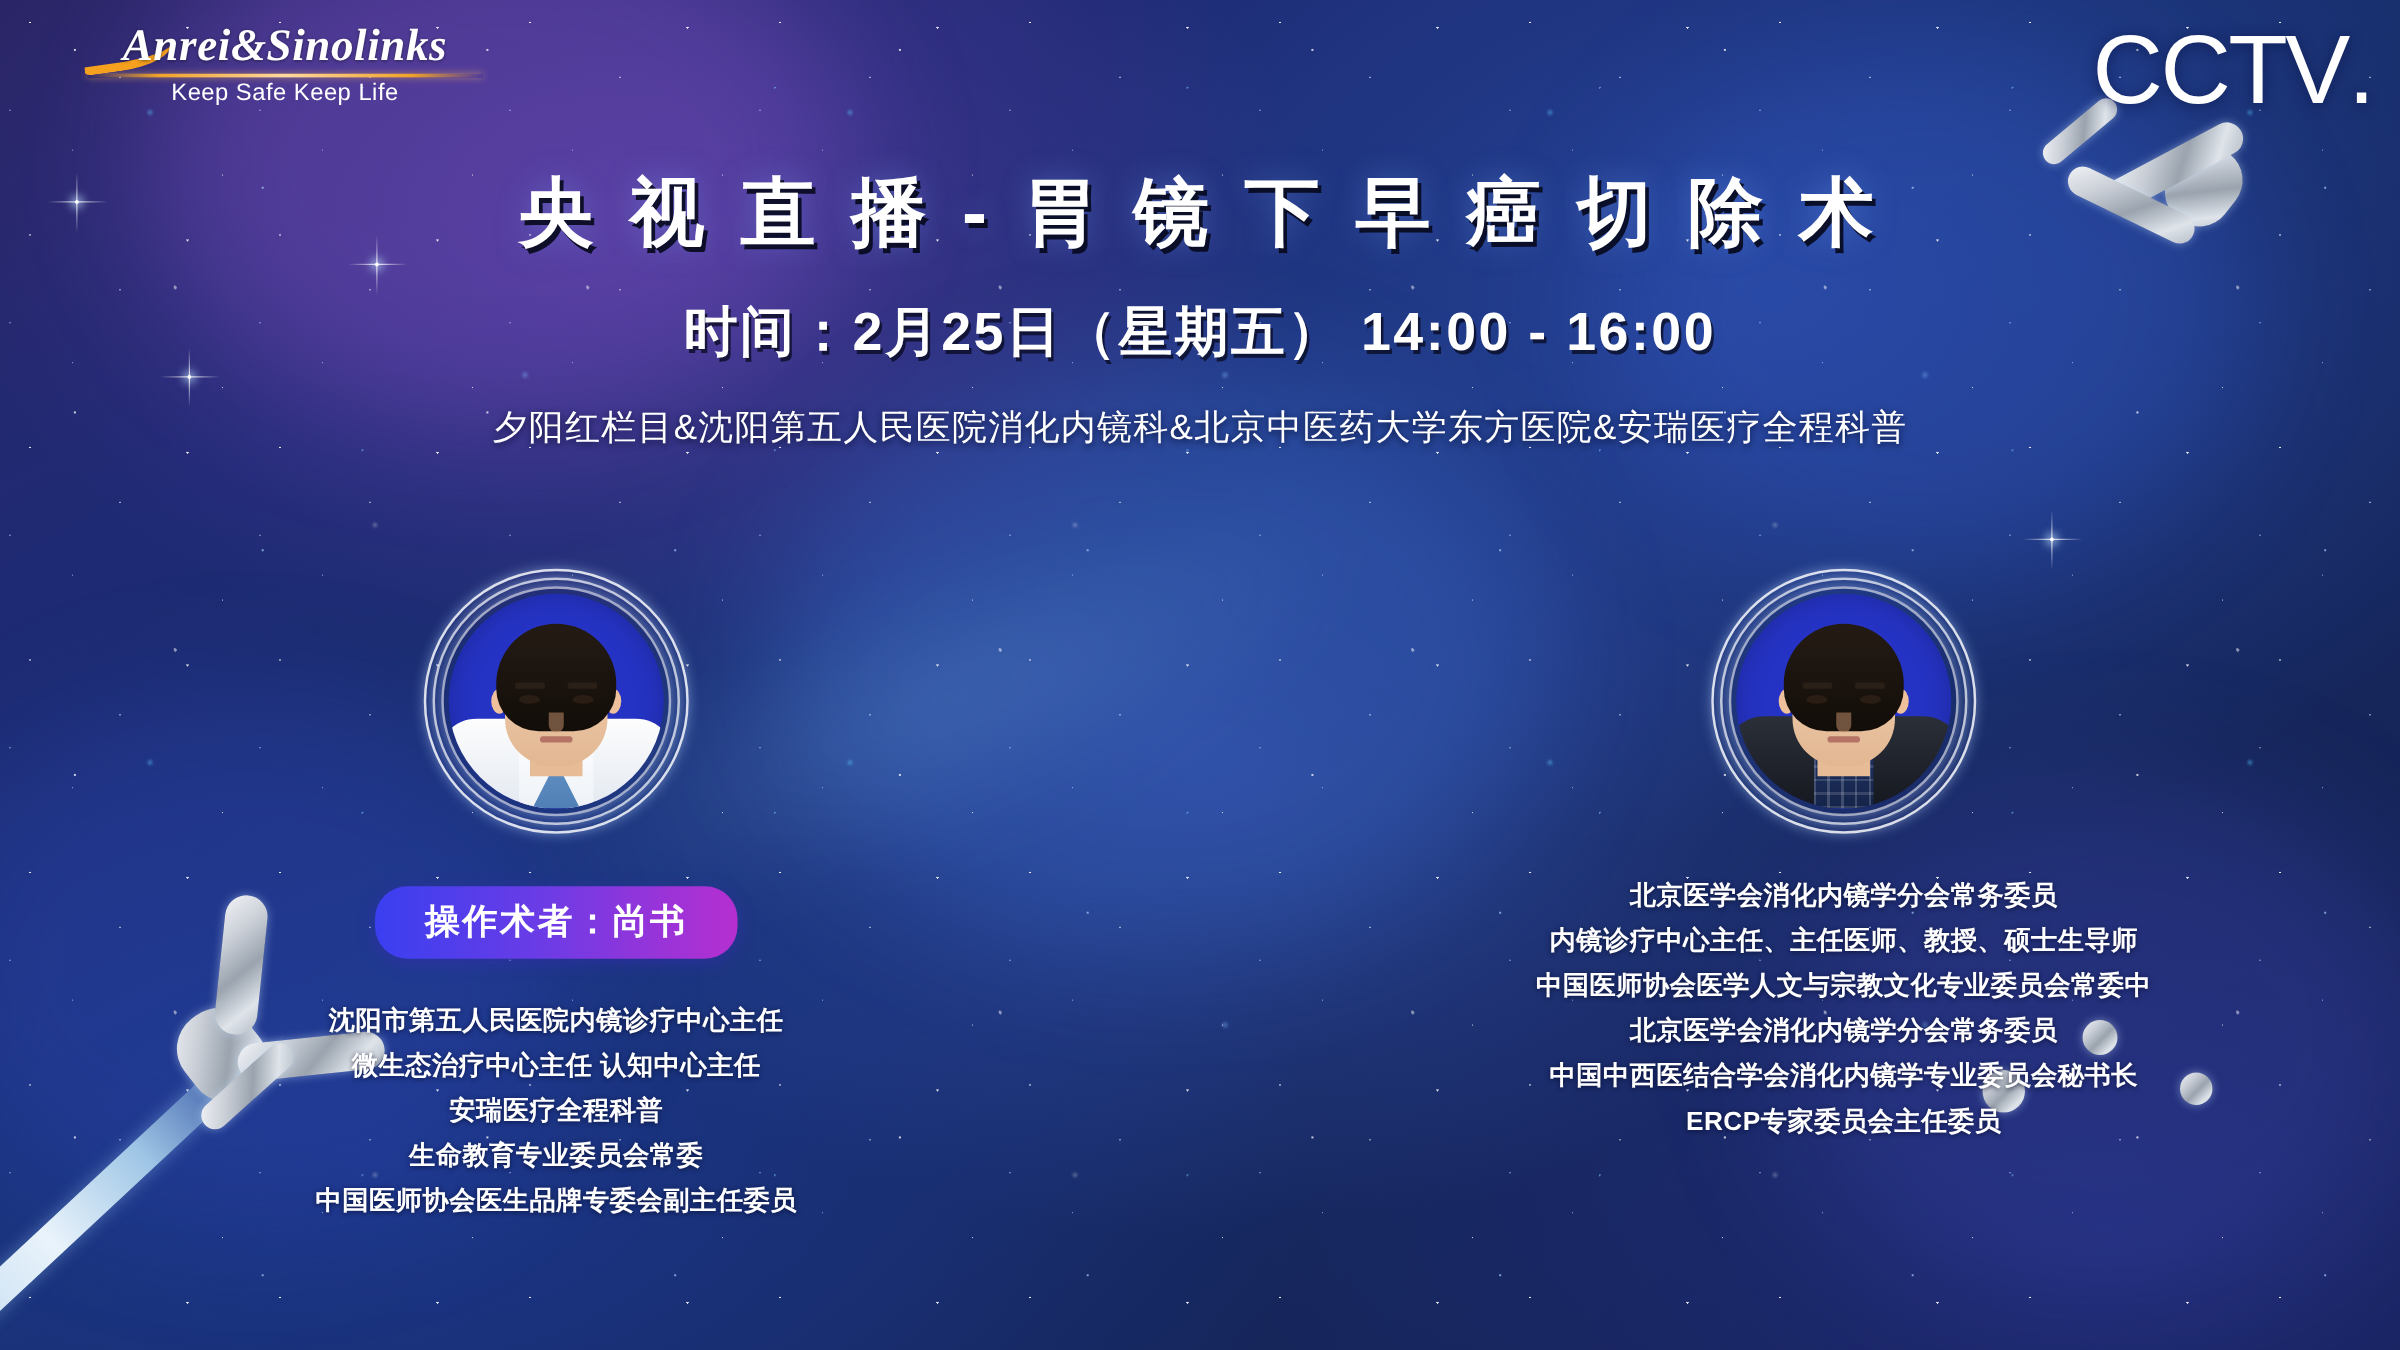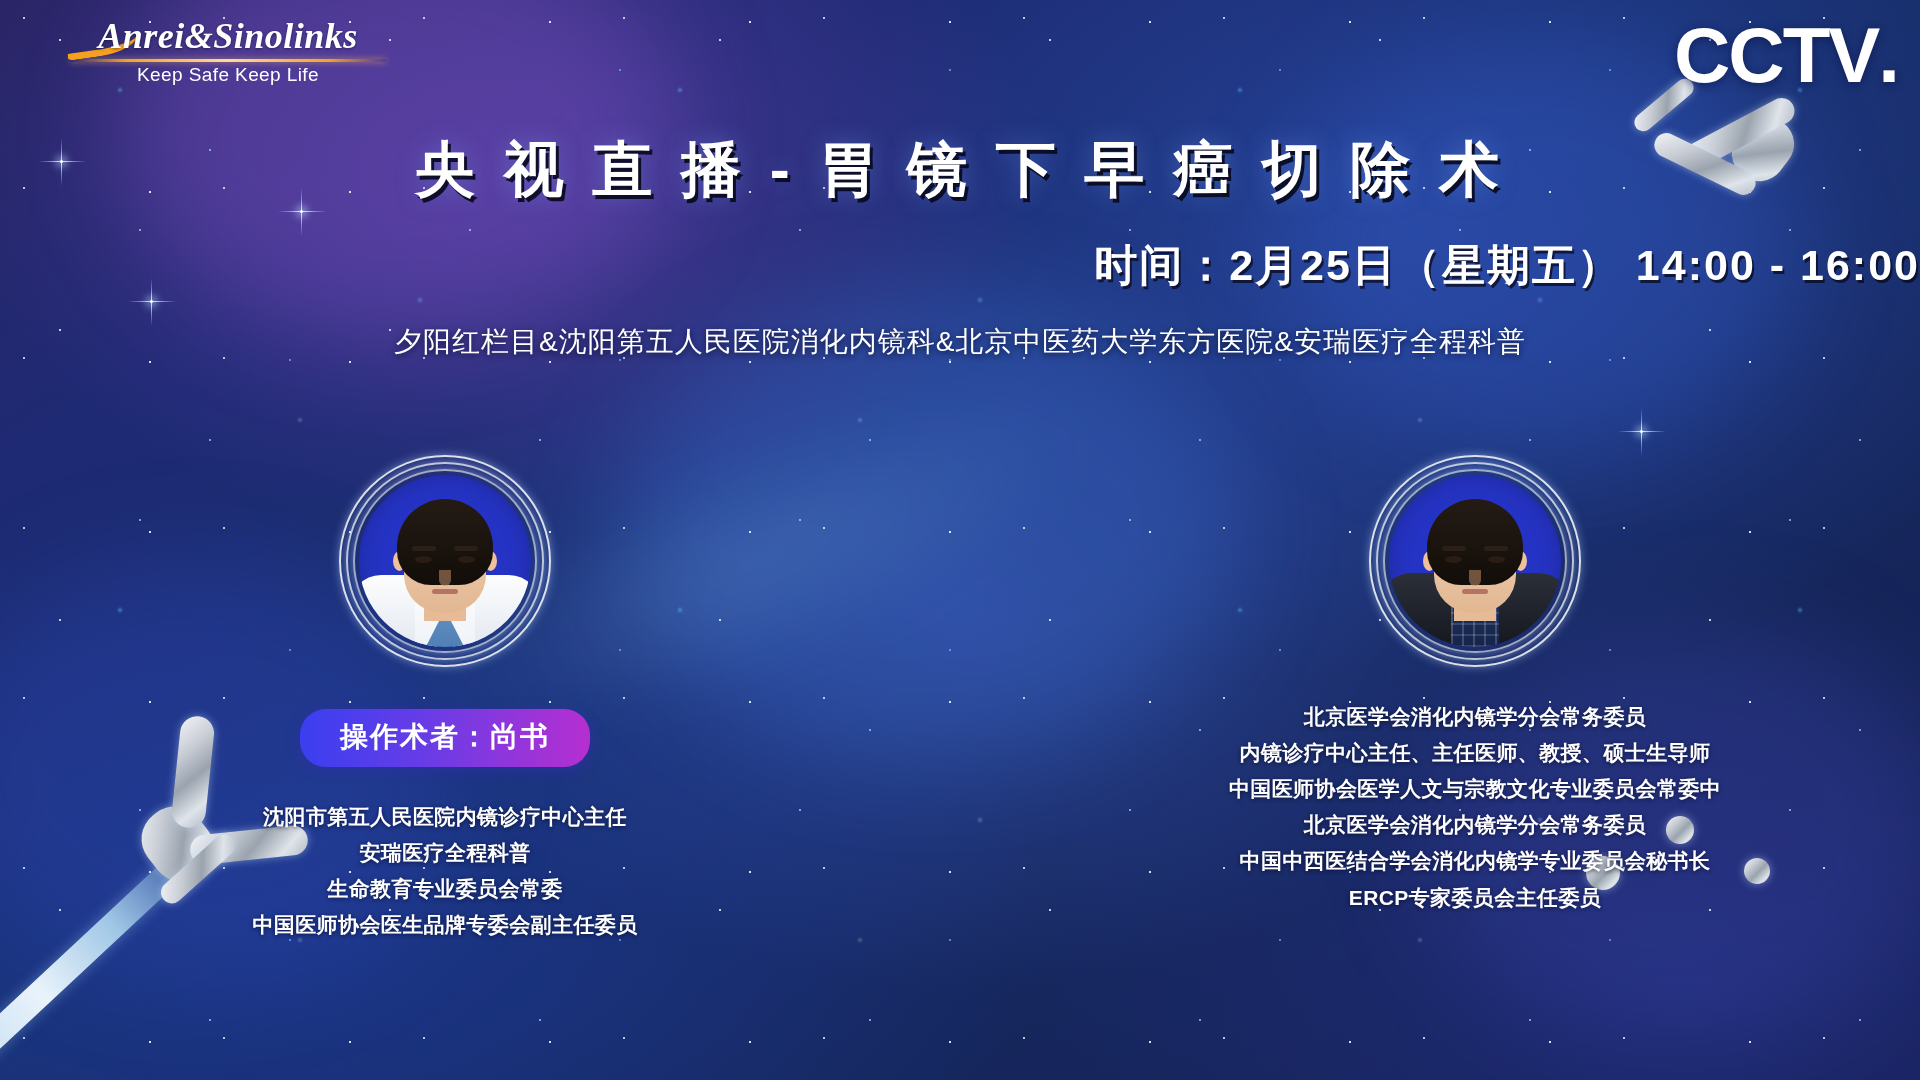--- a/index.html
+++ b/index.html
@@ -93,21 +93,21 @@
   .brand-rule {
     margin:3px auto 2px; width:316px; height:3px;
     background:linear-gradient(90deg,rgba(245,160,30,0) 0%, #f0a22a 18%, #ffd9a0 50%, #f0a22a 82%, rgba(245,160,30,0) 100%);
     box-shadow:0 0 6px rgba(255,190,90,.6);
   }
   .brand-tag { font-size:19px; color:#ffffff; letter-spacing:.4px; }
 
   #cctv-logo {
     position:absolute; right:26px; top:10px;
     font-family:"Liberation Sans","DejaVu Sans",sans-serif;
-    font-weight:bold; font-size:78px; color:#fff; letter-spacing:-2px;
+    font-weight:normal; font-size:78px; color:#fff; letter-spacing:-2px;
     text-shadow:0 2px 10px rgba(10,20,70,.65);
   }
   #cctv-logo .dot { letter-spacing:-6px; }
 
   
   .instrument { position:absolute; pointer-events:none; }
   .shaft {
     position:absolute;
     background:linear-gradient(90deg, rgba(150,195,235,.25) 0%, #cfe3f4 18%, #e9f3fb 42%, #9fc6e6 72%, rgba(120,170,215,.35) 100%);
     border-radius:6px;
@@ -145,21 +145,20 @@
   #main-title {
     font-size:60px; font-weight:bold; color:#ffffff; letter-spacing:6px;
     text-shadow:3px 4px 0 rgba(8,10,30,.92), 0 0 24px rgba(120,170,255,.35);
     white-space:nowrap;
   }
   #event-time {
     margin-top:26px;
     font-size:43px; font-weight:bold; color:#ffffff; letter-spacing:2px;
     text-shadow:2px 3px 0 rgba(8,10,30,.75);
     white-space:nowrap;
-    text-align:right;
   }
   #event-desc {
     margin-top:28px;
     font-size:28px; font-weight:normal; color:#ffffff; letter-spacing:1px;
     text-shadow:0 2px 6px rgba(5,10,40,.8);
     white-space:nowrap;
   }
 
   
   #people {
@@ -361,20 +360,21 @@
             <span class="eye-l"></span>
             <span class="eye-r"></span>
             <span class="nose"></span>
             <span class="mouth"></span>
           </div>
         </div>
       </div>
       <div class="badge">操作术者：尚书</div>
       <ul class="credentials">
         <li>沈阳市第五人民医院内镜诊疗中心主任</li>
+        <li>微生态治疗中心主任  认知中心主任</li>
         <li>安瑞医疗全程科普</li>
         <li>生命教育专业委员会常委</li>
         <li>中国医师协会医生品牌专委会副主任委员</li>
       </ul>
     </div>
 
     <div class="person">
       <div class="portrait-wrap">
         <span class="ring r1"></span>
         <span class="ring r2"></span>

